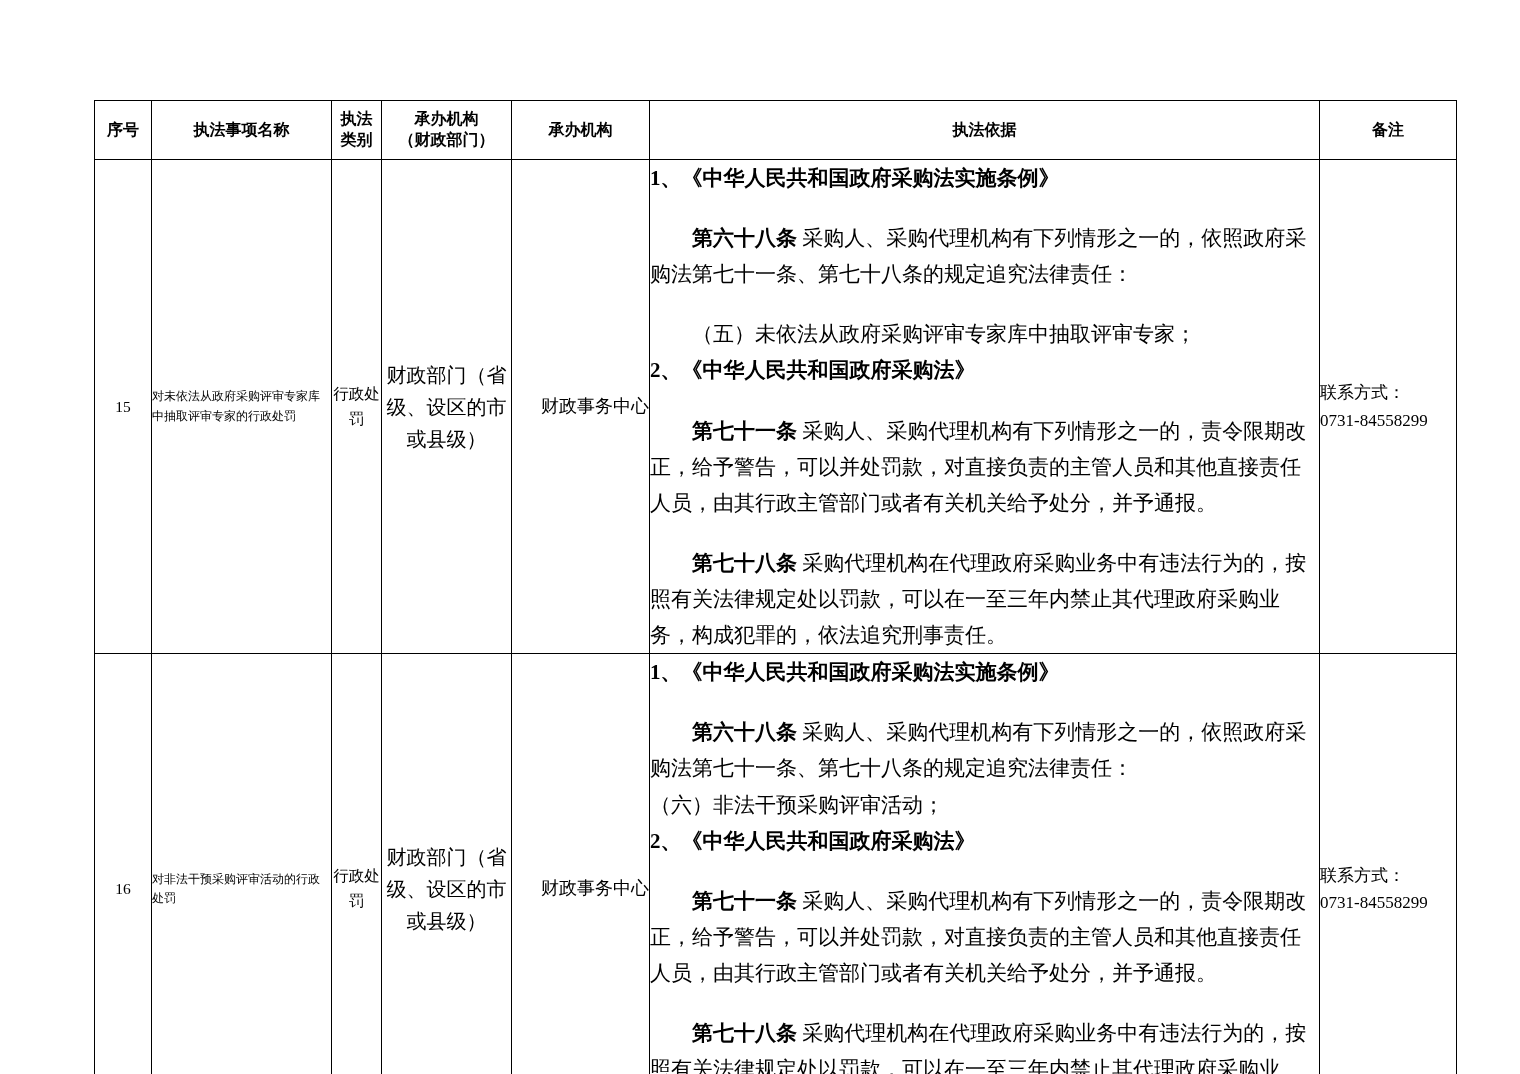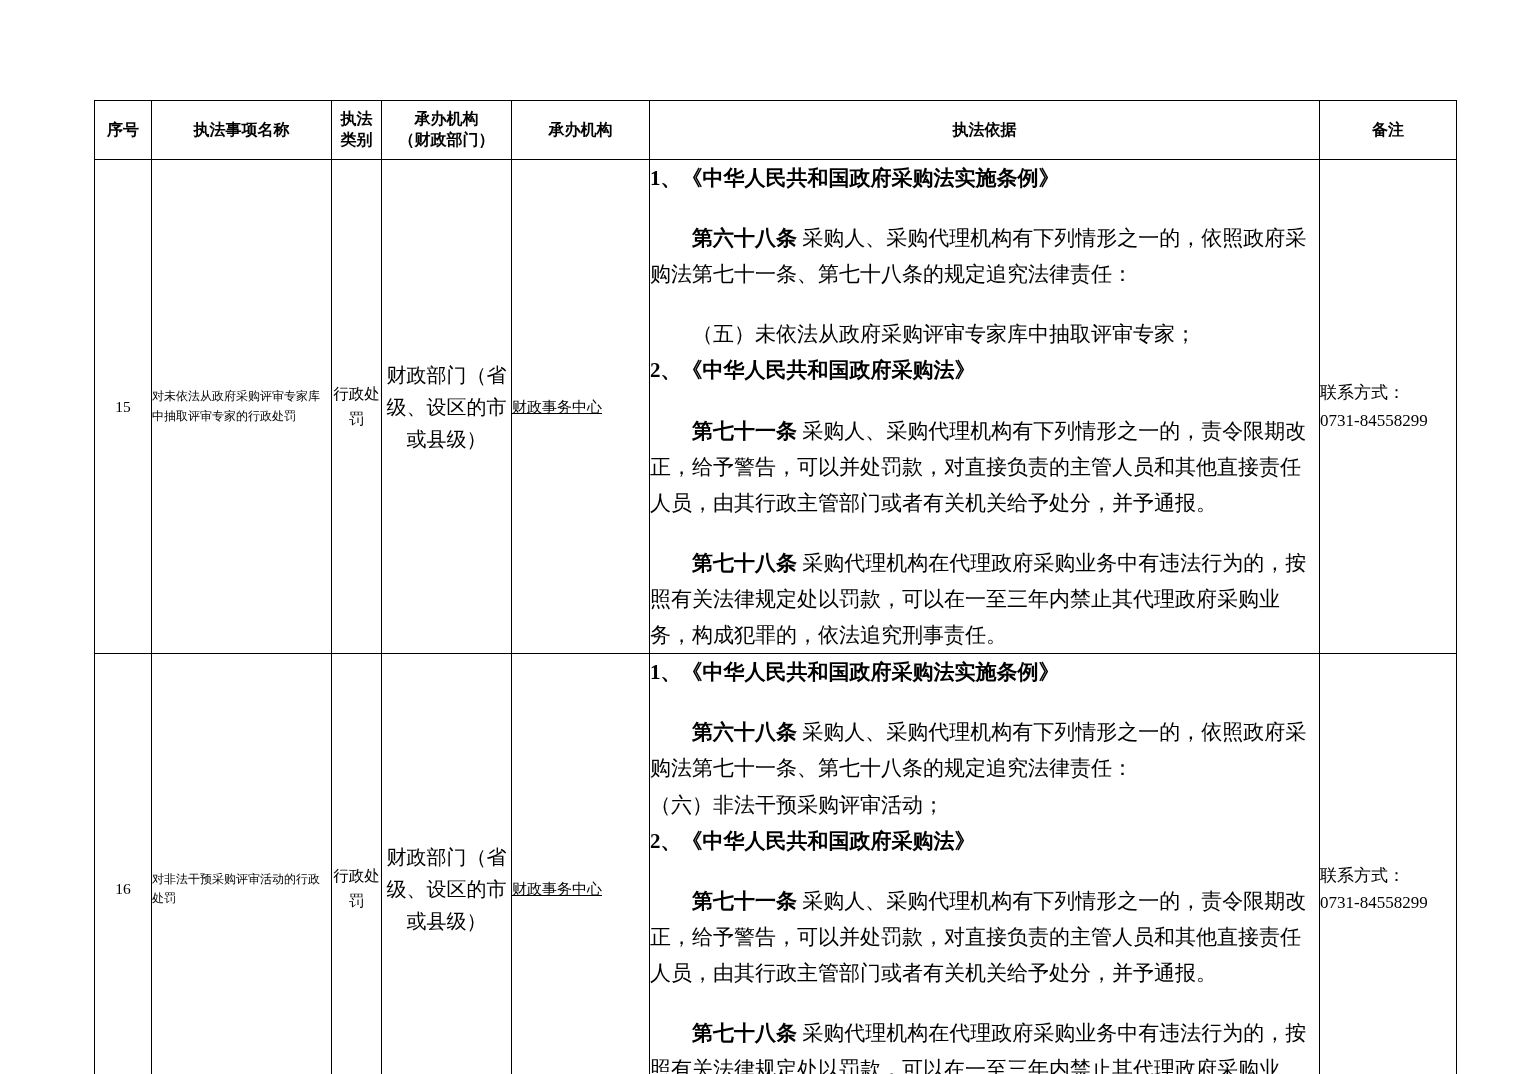--- a/index.html
+++ b/index.html
@@ -73,24 +73,23 @@
     font-size: 15.5px;
     line-height: 1.6;
   }
   td.cell-subject {
     text-align: center;
     font-size: 20px;
     line-height: 1.6;
     padding: 0 8px;
   }
   td.cell-org {
-    text-align: left;
-    font-size: 15px;
-    line-height: 1.6;
-    text-decoration: underline;
+    text-align: right;
+    font-size: 18px;
+    line-height: 1.6;
   }
   td.cell-remark {
     text-align: left;
     font-size: 17px;
     line-height: 1.6;
     padding: 0 8px;
   }
   td.cell-basis {
     text-align: left;
     font-size: 21px;

